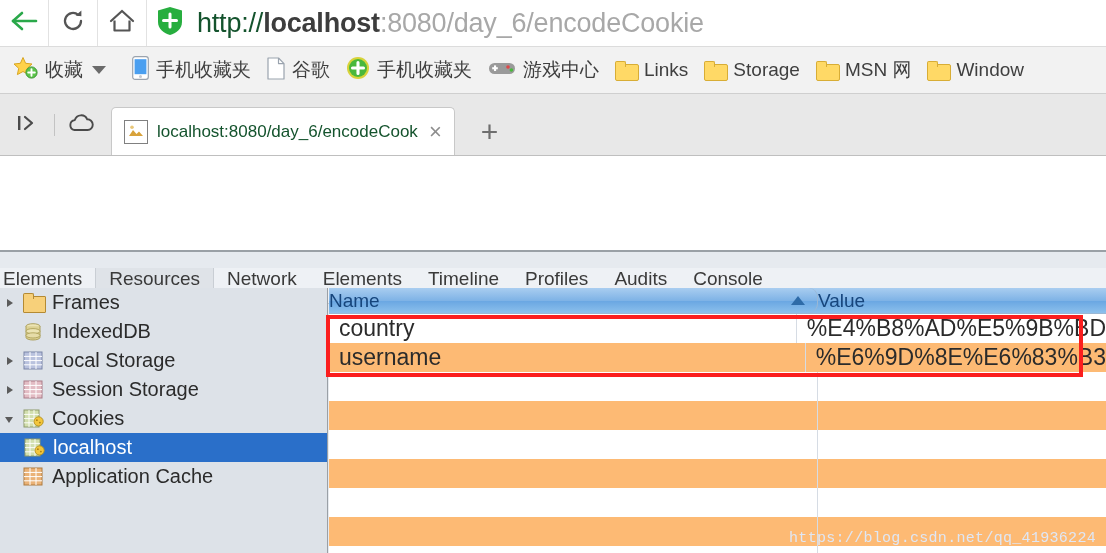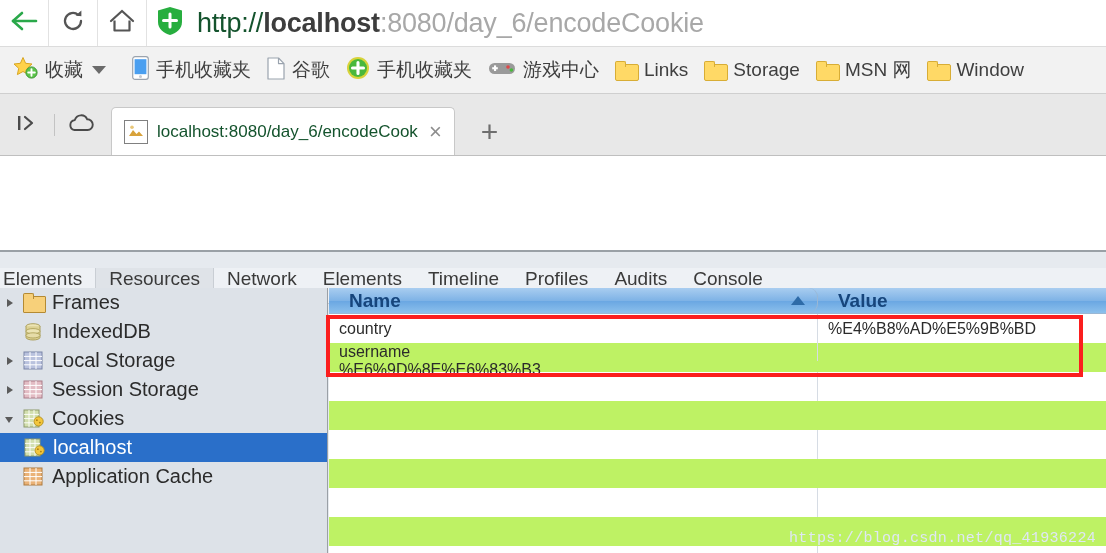--- a/index.html
+++ b/index.html
@@ -137,33 +137,33 @@
   
   #cookie-table{
     position:absolute; left:329px; top:0; width:777px; height:267px; background:#fff; overflow:hidden;
   }
   #table-header{
     display:flex; height:26px;
     background:linear-gradient(to bottom,#a9cdf0 0%, #7fb3e6 50%, #69a6e2 51%, #8cc0ec 100%);
     border-bottom:1px solid #9ab7d4;
   }
   .th{
-    font-size:19px; color:#16457c; font-weight:bold; display:flex; align-items:center;
-    padding-left:20px; position:relative;border-radius:9px;
+    font-size:19px; color:#16457c; font-weight:normal; display:flex; align-items:center;
+    padding-left:0; position:relative;border-radius:9px;
   }
   .th.name-col{ width:489px; border-right:1px solid #9ab7d4; }
   .th.value-col{ flex:1; }
   #sort-arrow{
     position:absolute; right:12px; top:8px; width:0;height:0;
     border-left:7px solid transparent;border-right:7px solid transparent;border-bottom:9px solid #2e6ba8;
   }
   .trow{ display:flex; height:29px; }
   .trow.odd{ background:#ffffff; }
-  .trow.even{ background:#bef264;flex-direction:column; }
-  .td{ font-size:16px; color:#2b2b2b; display:flex; align-items:center; padding-left:10px;
+  .trow.even{ background:#fdba74; }
+  .td{ font-size:23px; color:#2b2b2b; display:flex; align-items:center; padding-left:10px;
        white-space:nowrap; }
   .td.name-col{ width:489px; border-right:1px solid #d6dce4; }
   .td.value-col{ flex:1; }
 
   
   #red-box{
     position:absolute; left:326px; top:315px; width:757px; height:62px;
     border:4px solid #fb1e1e; pointer-events:none; z-index:30;
   }
 

